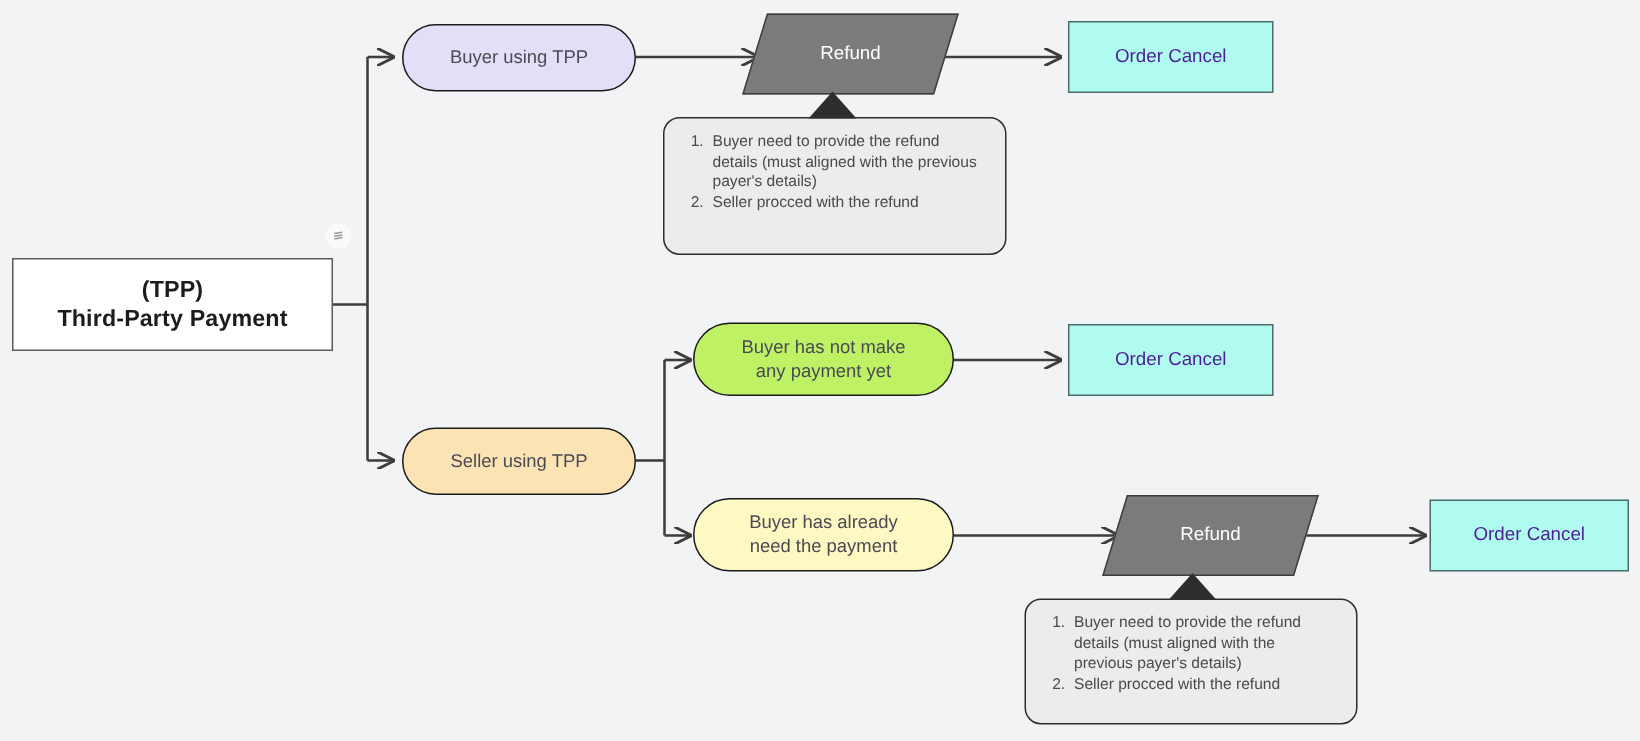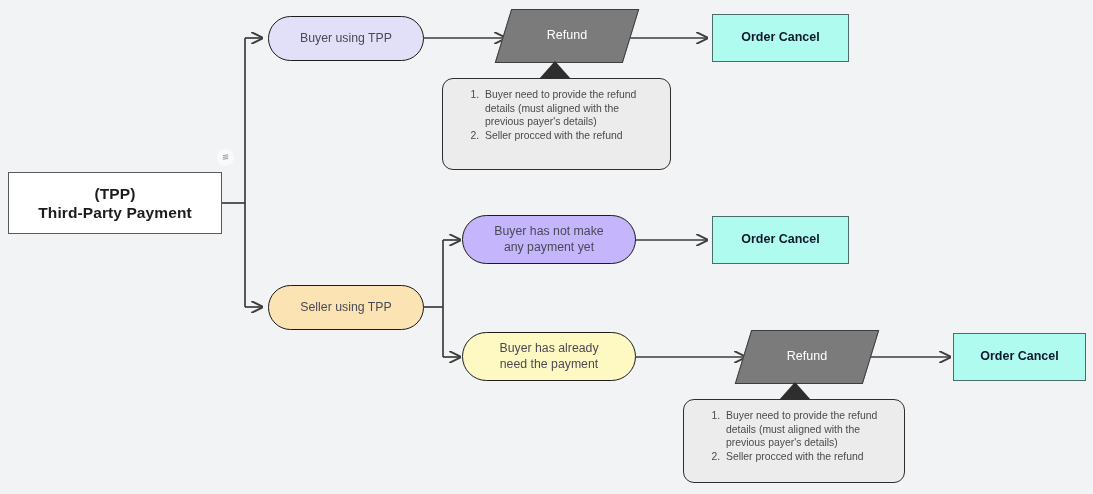--- a/index.html
+++ b/index.html
@@ -35,33 +35,33 @@
     border: 1.6px solid #5a5a5a;
     background: #ffffff;
     color: #1c1c1c;
     font-size: 15.5px;
     font-weight: 700;
     letter-spacing: .1px;
   }
   .node-cancel {
     border: 1.6px solid #4d6b6b;
     background: #affbf0;
-    color: #0f172a;
+    color: #4c1d95;
     font-size: 12.5px;
-    font-weight: 700;
+    font-weight: 400;
   }
   .node-round {
     border: 1.7px solid #1b1b1b;
     border-radius: 999px;
     color: #4a4a55;
     font-size: 12.3px;
     font-weight: 400;
   }
   .fill-lavender { background: #e2e0f8; }
-  .fill-green    { background: #c4b5fd; }
+  .fill-green    { background: #bef264; }
   .fill-orange   { background: #fbe3b4; }
   .fill-pink     { background: #fef9c3; }
 
   .node-para {
     background: transparent;
     border: none;
     color: #ffffff;
     font-size: 12.5px;
     font-weight: 400;
   }
@@ -81,21 +81,21 @@
     z-index: 1;
   }
 
   .note {
     position: absolute;
     box-sizing: border-box;
     background: #ececed;
     border: 1.7px solid #2e2e2e;
     border-radius: 11px;
     z-index: 2;
-    padding: 9px 12px 8px 19px;
+    padding: 9px 12px 8px 9px;
   }
   .note ol {
     margin: 0;
     padding: 0 0 0 20px;
     list-style: decimal;
   }
   .note li {
     color: #4a4a4a;
     font-size: 10.4px;
     line-height: 1.32;

